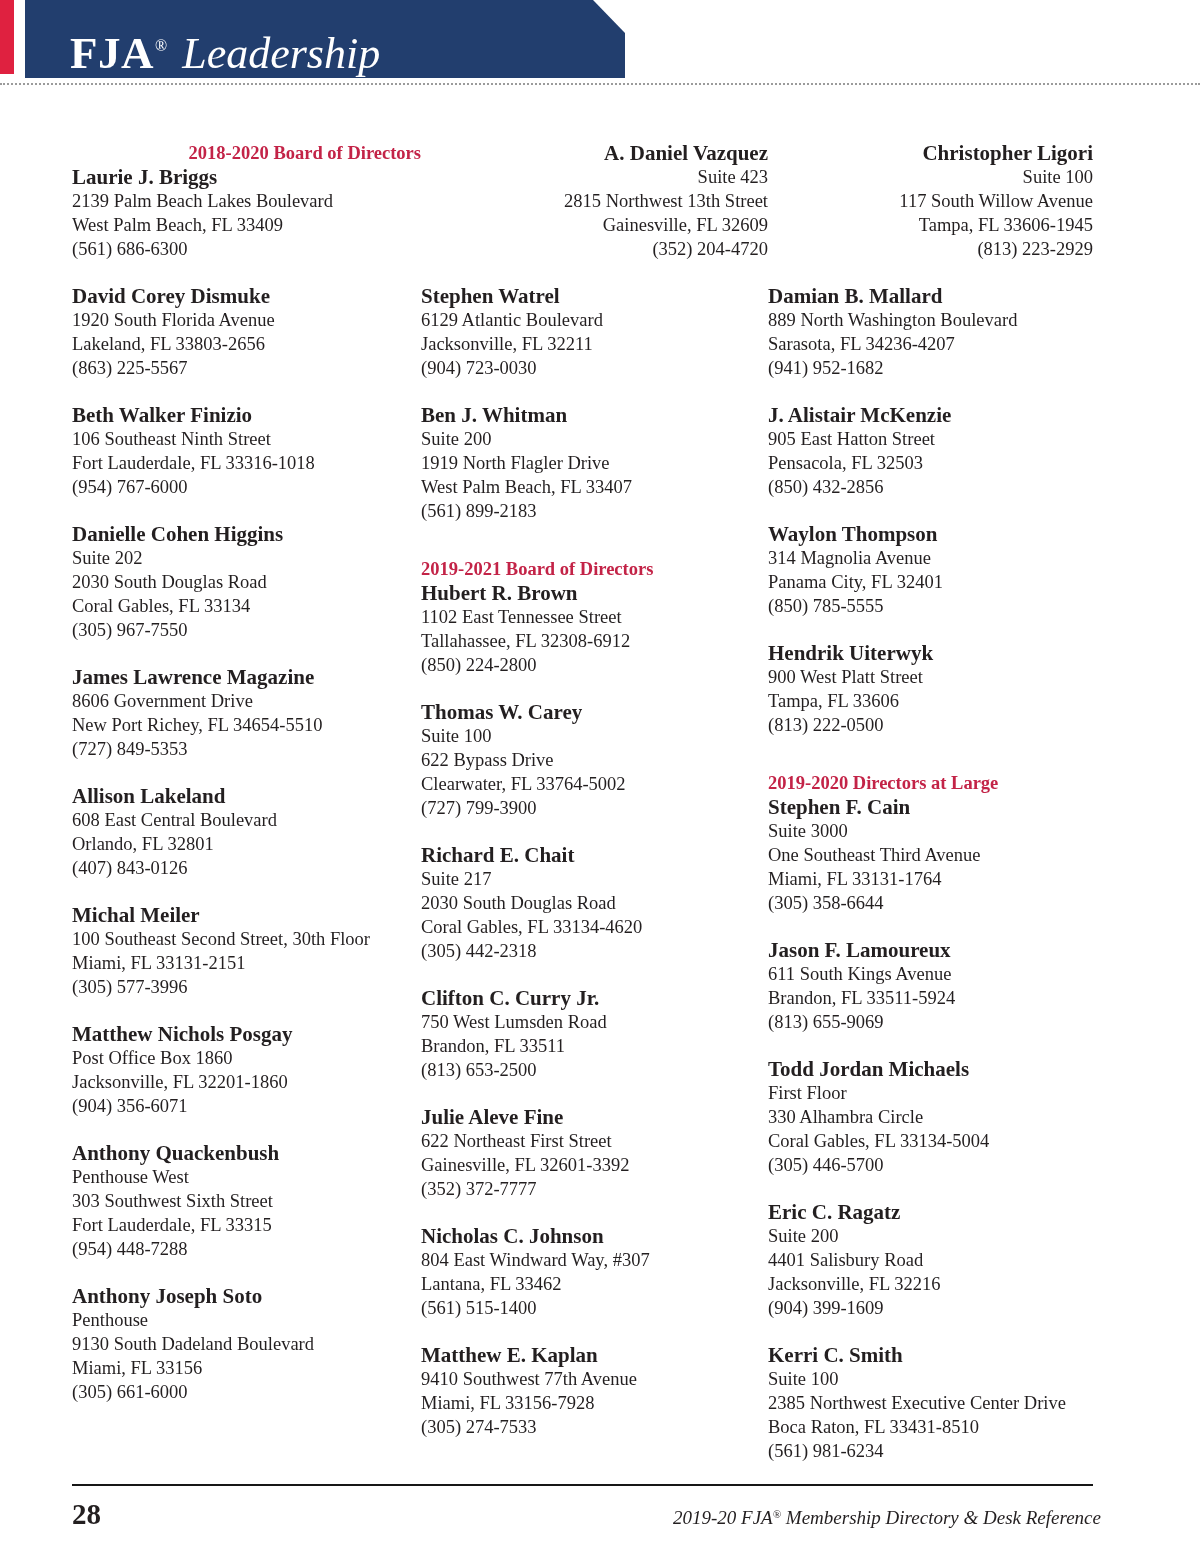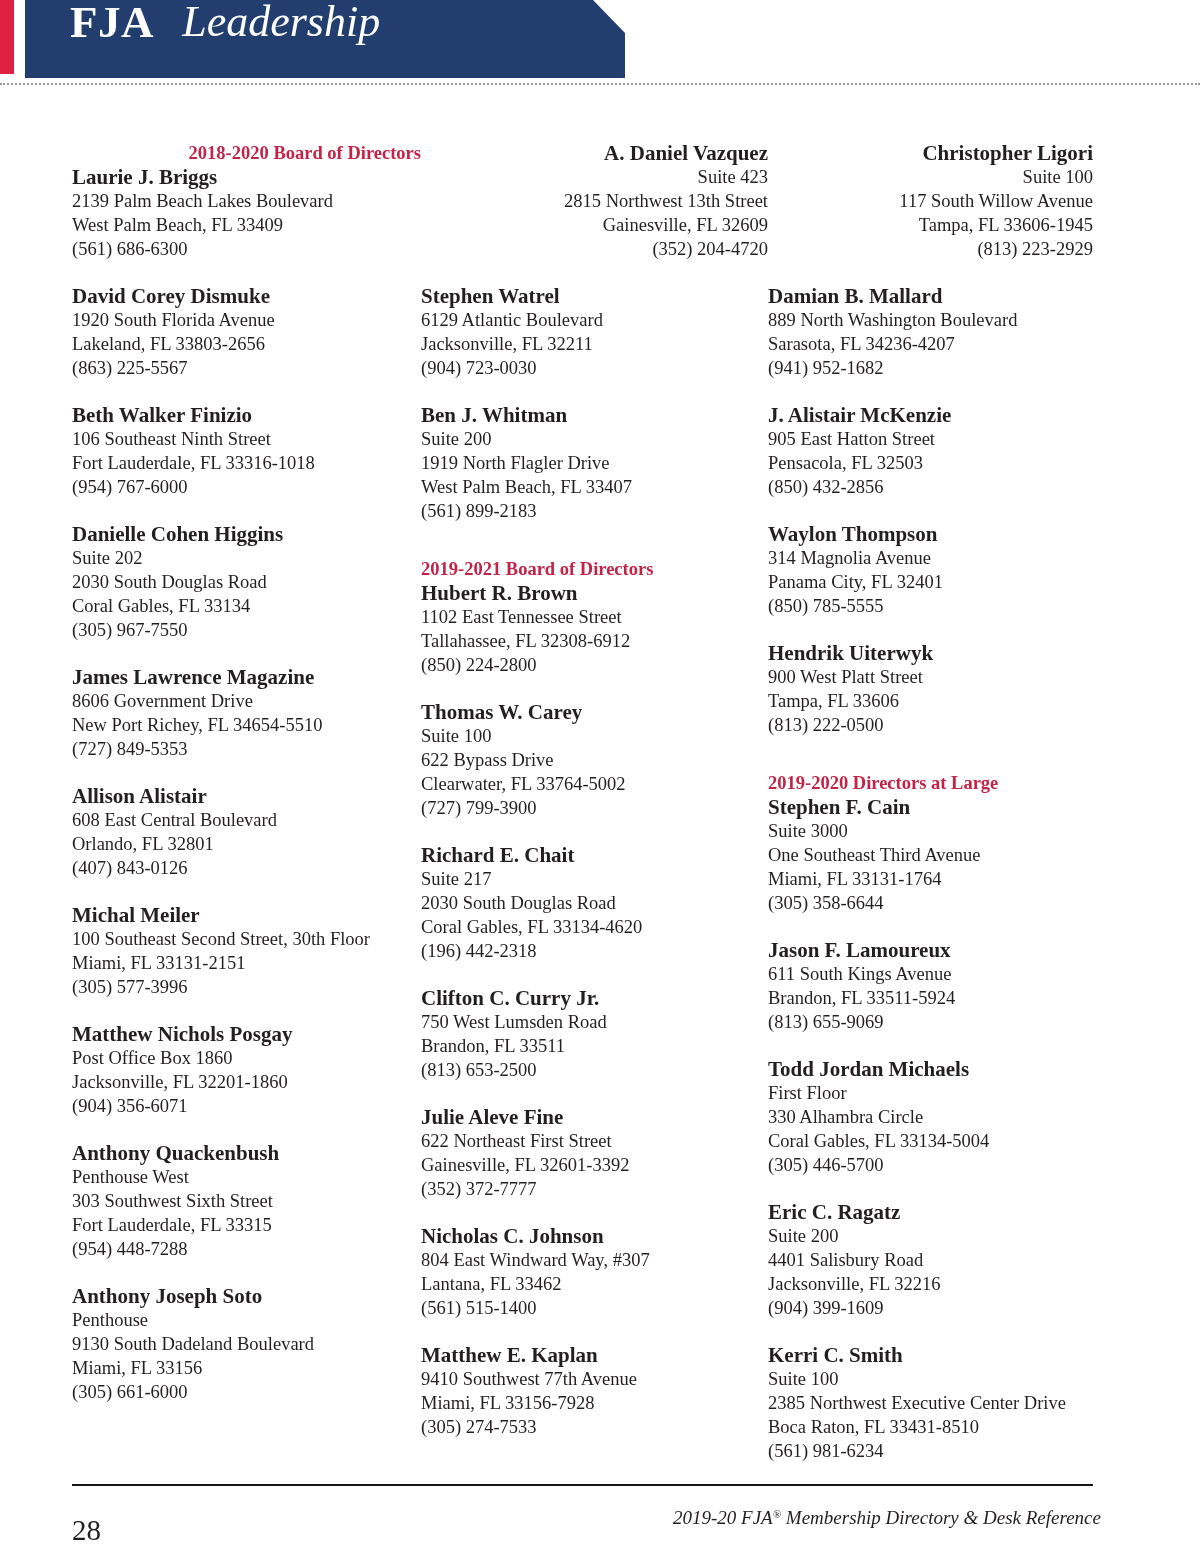--- a/index.html
+++ b/index.html
@@ -12,21 +12,21 @@
     overflow:hidden;
   }
   
   .masthead{position:absolute;top:0;left:0;width:1200px;height:90px;}
   .red-stripe{position:absolute;left:0;top:0;width:14px;height:74px;background:#df2140;}
   .banner{
     position:absolute;left:25px;top:0;width:600px;height:78px;
     background:#223e6e;
     clip-path:polygon(0 0,568px 0,600px 33px,600px 78px,0 78px);
     color:#ffffff;
-    display:flex;
+    display:flex;align-items:flex-end;
     padding-left:45px;box-sizing:border-box;
     padding-bottom:2px;
   }
   .brand{font-weight:bold;font-size:45px;line-height:1;letter-spacing:.5px;}
   .reg-mark{font-size:16px;line-height:1;position:relative;top:-22px;margin-left:1px;}
   .title-word{font-style:italic;font-size:44px;line-height:1;margin-left:15px;}
   .dotted-rule{
     position:absolute;left:0;top:83px;width:1200px;height:0;
     border-top:2px dotted #9b9b9b;
   }
@@ -49,21 +49,21 @@
   .col > :first-child{margin-top:0;text-align:right;}
   .entry-name{font-weight:bold;font-size:21px;line-height:24px;}
   .entry-line{font-size:18.5px;line-height:24px;}
   
   .footer-rule{
     position:absolute;left:72px;top:1484px;width:1021px;height:0;
     border-top:2px solid #161616;
   }
   .page-number{
     position:absolute;left:72px;top:1498px;
-    font-weight:normal;font-size:29px;line-height:32px;margin-top:16px;
+    font-weight:bold;font-size:29px;line-height:32px;
   }
   .footer-ref{
     position:absolute;right:99px;top:1506px;
     font-style:italic;font-size:19px;line-height:24px;
     text-align:center;white-space:nowrap;
   }
   .footer-ref .reg-small{font-size:11px;position:relative;top:-6px;font-style:italic;}
 </style>
 </head>
 <body>
@@ -106,21 +106,21 @@
         <div class="entry-line">Coral Gables, FL 33134</div>
         <div class="entry-line">(305) 967-7550</div>
       </div>
       <div class="entry">
         <div class="entry-name">James Lawrence Magazine</div>
         <div class="entry-line">8606 Government Drive</div>
         <div class="entry-line">New Port Richey, FL 34654-5510</div>
         <div class="entry-line">(727) 849-5353</div>
       </div>
       <div class="entry">
-        <div class="entry-name">Allison Alistair</div>
+        <div class="entry-name">Allison Lakeland</div>
         <div class="entry-line">608 East Central Boulevard</div>
         <div class="entry-line">Orlando, FL 32801</div>
         <div class="entry-line">(407) 843-0126</div>
       </div>
       <div class="entry">
         <div class="entry-name">Michal Meiler</div>
         <div class="entry-line">100 Southeast Second Street, 30th Floor</div>
         <div class="entry-line">Miami, FL 33131-2151</div>
         <div class="entry-line">(305) 577-3996</div>
       </div>
@@ -178,21 +178,21 @@
         <div class="entry-line">Suite 100</div>
         <div class="entry-line">622 Bypass Drive</div>
         <div class="entry-line">Clearwater, FL 33764-5002</div>
         <div class="entry-line">(727) 799-3900</div>
       </div>
       <div class="entry">
         <div class="entry-name">Richard E. Chait</div>
         <div class="entry-line">Suite 217</div>
         <div class="entry-line">2030 South Douglas Road</div>
         <div class="entry-line">Coral Gables, FL 33134-4620</div>
-        <div class="entry-line">(196) 442-2318</div>
+        <div class="entry-line">(305) 442-2318</div>
       </div>
       <div class="entry">
         <div class="entry-name">Clifton C. Curry Jr.</div>
         <div class="entry-line">750 West Lumsden Road</div>
         <div class="entry-line">Brandon, FL 33511</div>
         <div class="entry-line">(813) 653-2500</div>
       </div>
       <div class="entry">
         <div class="entry-name">Julie Aleve Fine</div>
         <div class="entry-line">622 Northeast First Street</div>

